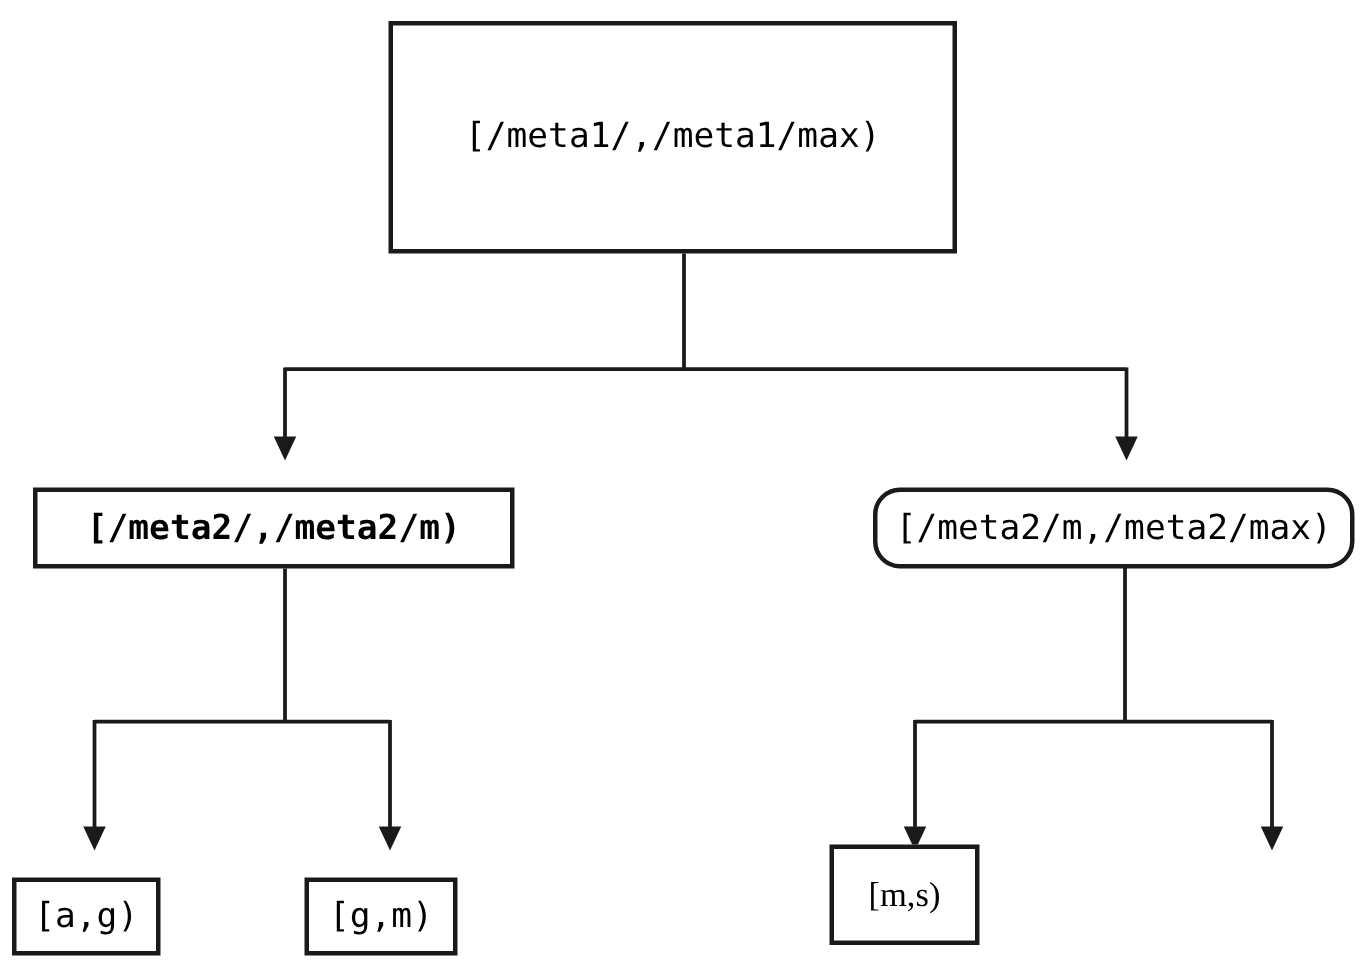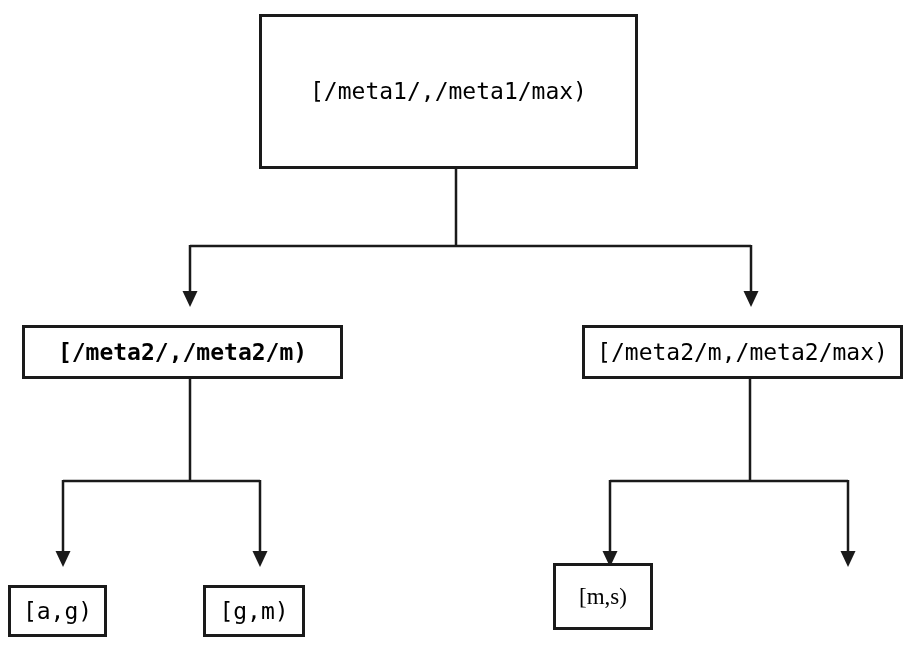--- a/index.html
+++ b/index.html
@@ -45,21 +45,21 @@
     align-items: center;
     justify-content: center;
     font-size: 23px;
     line-height: 1;
     color: var(--text, #000000);
     white-space: nowrap;
     text-align: right;
   }
   .n-root  { left: 259px; top: 14px;  width: 379px; height: 155px; }
   .n-left  { left: 22px;  top: 325px; width: 321px; height: 54px; font-weight: bold; }
-  .n-right { left: 582px; top: 325px; width: 321px; height: 54px; }
+  .n-right { left: 582px; top: 325px; width: 321px; height: 54px; border-radius: 18px; }
   .n-ag    { left: 8px;   top: 585px; width: 99px;  height: 52px; }
   .n-gm    { left: 203px; top: 585px; width: 102px; height: 52px; }
   .n-ms    { left: 553px; top: 563px; width: 100px; height: 67px; font-family: Liberation Serif, serif; }
   .n-smax  { left: 778px; top: 585px; width: 122px; height: 52px; }
 </style>
 </head>
 <body>
 
 <div class="canvas">
 

